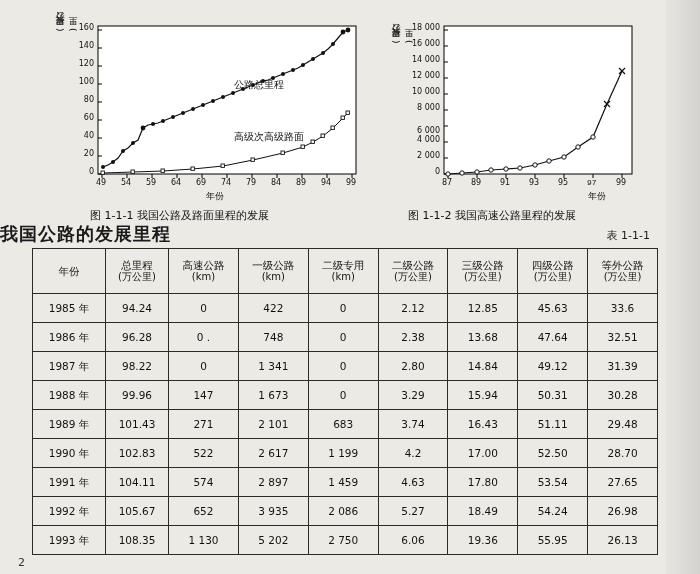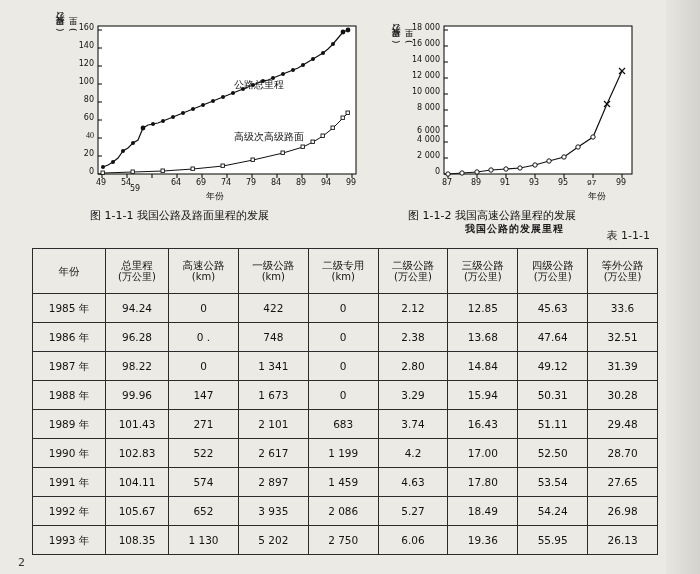--- a/index.html
+++ b/index.html
@@ -81,22 +81,22 @@
     position: absolute;
     font-size: 11px;
     font-family: "DejaVu Sans", sans-serif;
     color: #111;
     white-space: nowrap;
   }
   .tabletitle {
     position: absolute;
     left: 0; top: 222px;
     width: 564px;
-    text-align: right;
-    font-size: 10px;
+    text-align: left;
+    font-size: 18px;
     font-family: "DejaVu Sans", sans-serif;
     font-weight: bold;
     letter-spacing: 1px;
   }
   .tableno {
     position: absolute;
     right: 50px;
     top: 228px;
     font-size: 11px;
     font-family: "DejaVu Sans", sans-serif;
@@ -142,21 +142,21 @@
 <div class="page">
 
   <div class="figures">
 
     <div class="fig fig-left">
       <div class="plotwrap">
         <span class="ylabel" style="left:-2px; top:18px;">里程(万公里)</span>
 
         <span class="ytick" style="left:14px; top:157px; width:24px;">0</span>
         <span class="ytick" style="left:14px; top:139px; width:24px;">20</span>
-        <span class="ytick" style="left:14px; top:121px; width:24px;font-family:Liberation Serif, serif;">40</span>
+        <span class="ytick" style="left:14px; top:121px; width:24px;">40</span>
         <span class="ytick" style="left:14px; top:103px; width:24px;">60</span>
         <span class="ytick" style="left:14px; top:85px;  width:24px;">80</span>
         <span class="ytick" style="left:14px; top:67px;  width:24px;">100</span>
         <span class="ytick" style="left:14px; top:49px;  width:24px;">120</span>
         <span class="ytick" style="left:14px; top:31px;  width:24px;">140</span>
         <span class="ytick" style="left:14px; top:13px;  width:24px;">160</span>
 
         <svg width="320" height="190" style="position:absolute; left:0; top:0;">
 
           <rect x="42" y="16" width="258" height="148" fill="#ffffff" stroke="#000" stroke-width="1"></rect>
@@ -230,21 +230,21 @@
             <rect x="255" y="130" width="3.4" height="3.4"></rect>
             <rect x="265" y="124" width="3.4" height="3.4"></rect>
             <rect x="275" y="116" width="3.4" height="3.4"></rect>
             <rect x="285" y="106" width="3.4" height="3.4"></rect>
             <rect x="290" y="101" width="3.4" height="3.4"></rect>
           </g>
         </svg>
 
         <span class="xtick" style="left:40px; top:168px;">49</span>
         <span class="xtick" style="left:65px; top:168px;">54</span>
-        <span class="xtick" style="left:74px; top:168px;margin-top:6px;">59</span>
+        <span class="xtick" style="left:90px; top:168px;">59</span>
         <span class="xtick" style="left:115px; top:168px;">64</span>
         <span class="xtick" style="left:140px; top:168px;">69</span>
         <span class="xtick" style="left:165px; top:168px;">74</span>
         <span class="xtick" style="left:190px; top:168px;">79</span>
         <span class="xtick" style="left:215px; top:168px;">84</span>
         <span class="xtick" style="left:240px; top:168px;">89</span>
         <span class="xtick" style="left:265px; top:168px;">94</span>
         <span class="xtick" style="left:290px; top:168px;">99</span>
 
         <span class="xlabel" style="left:150px; top:180px;">年份</span>

